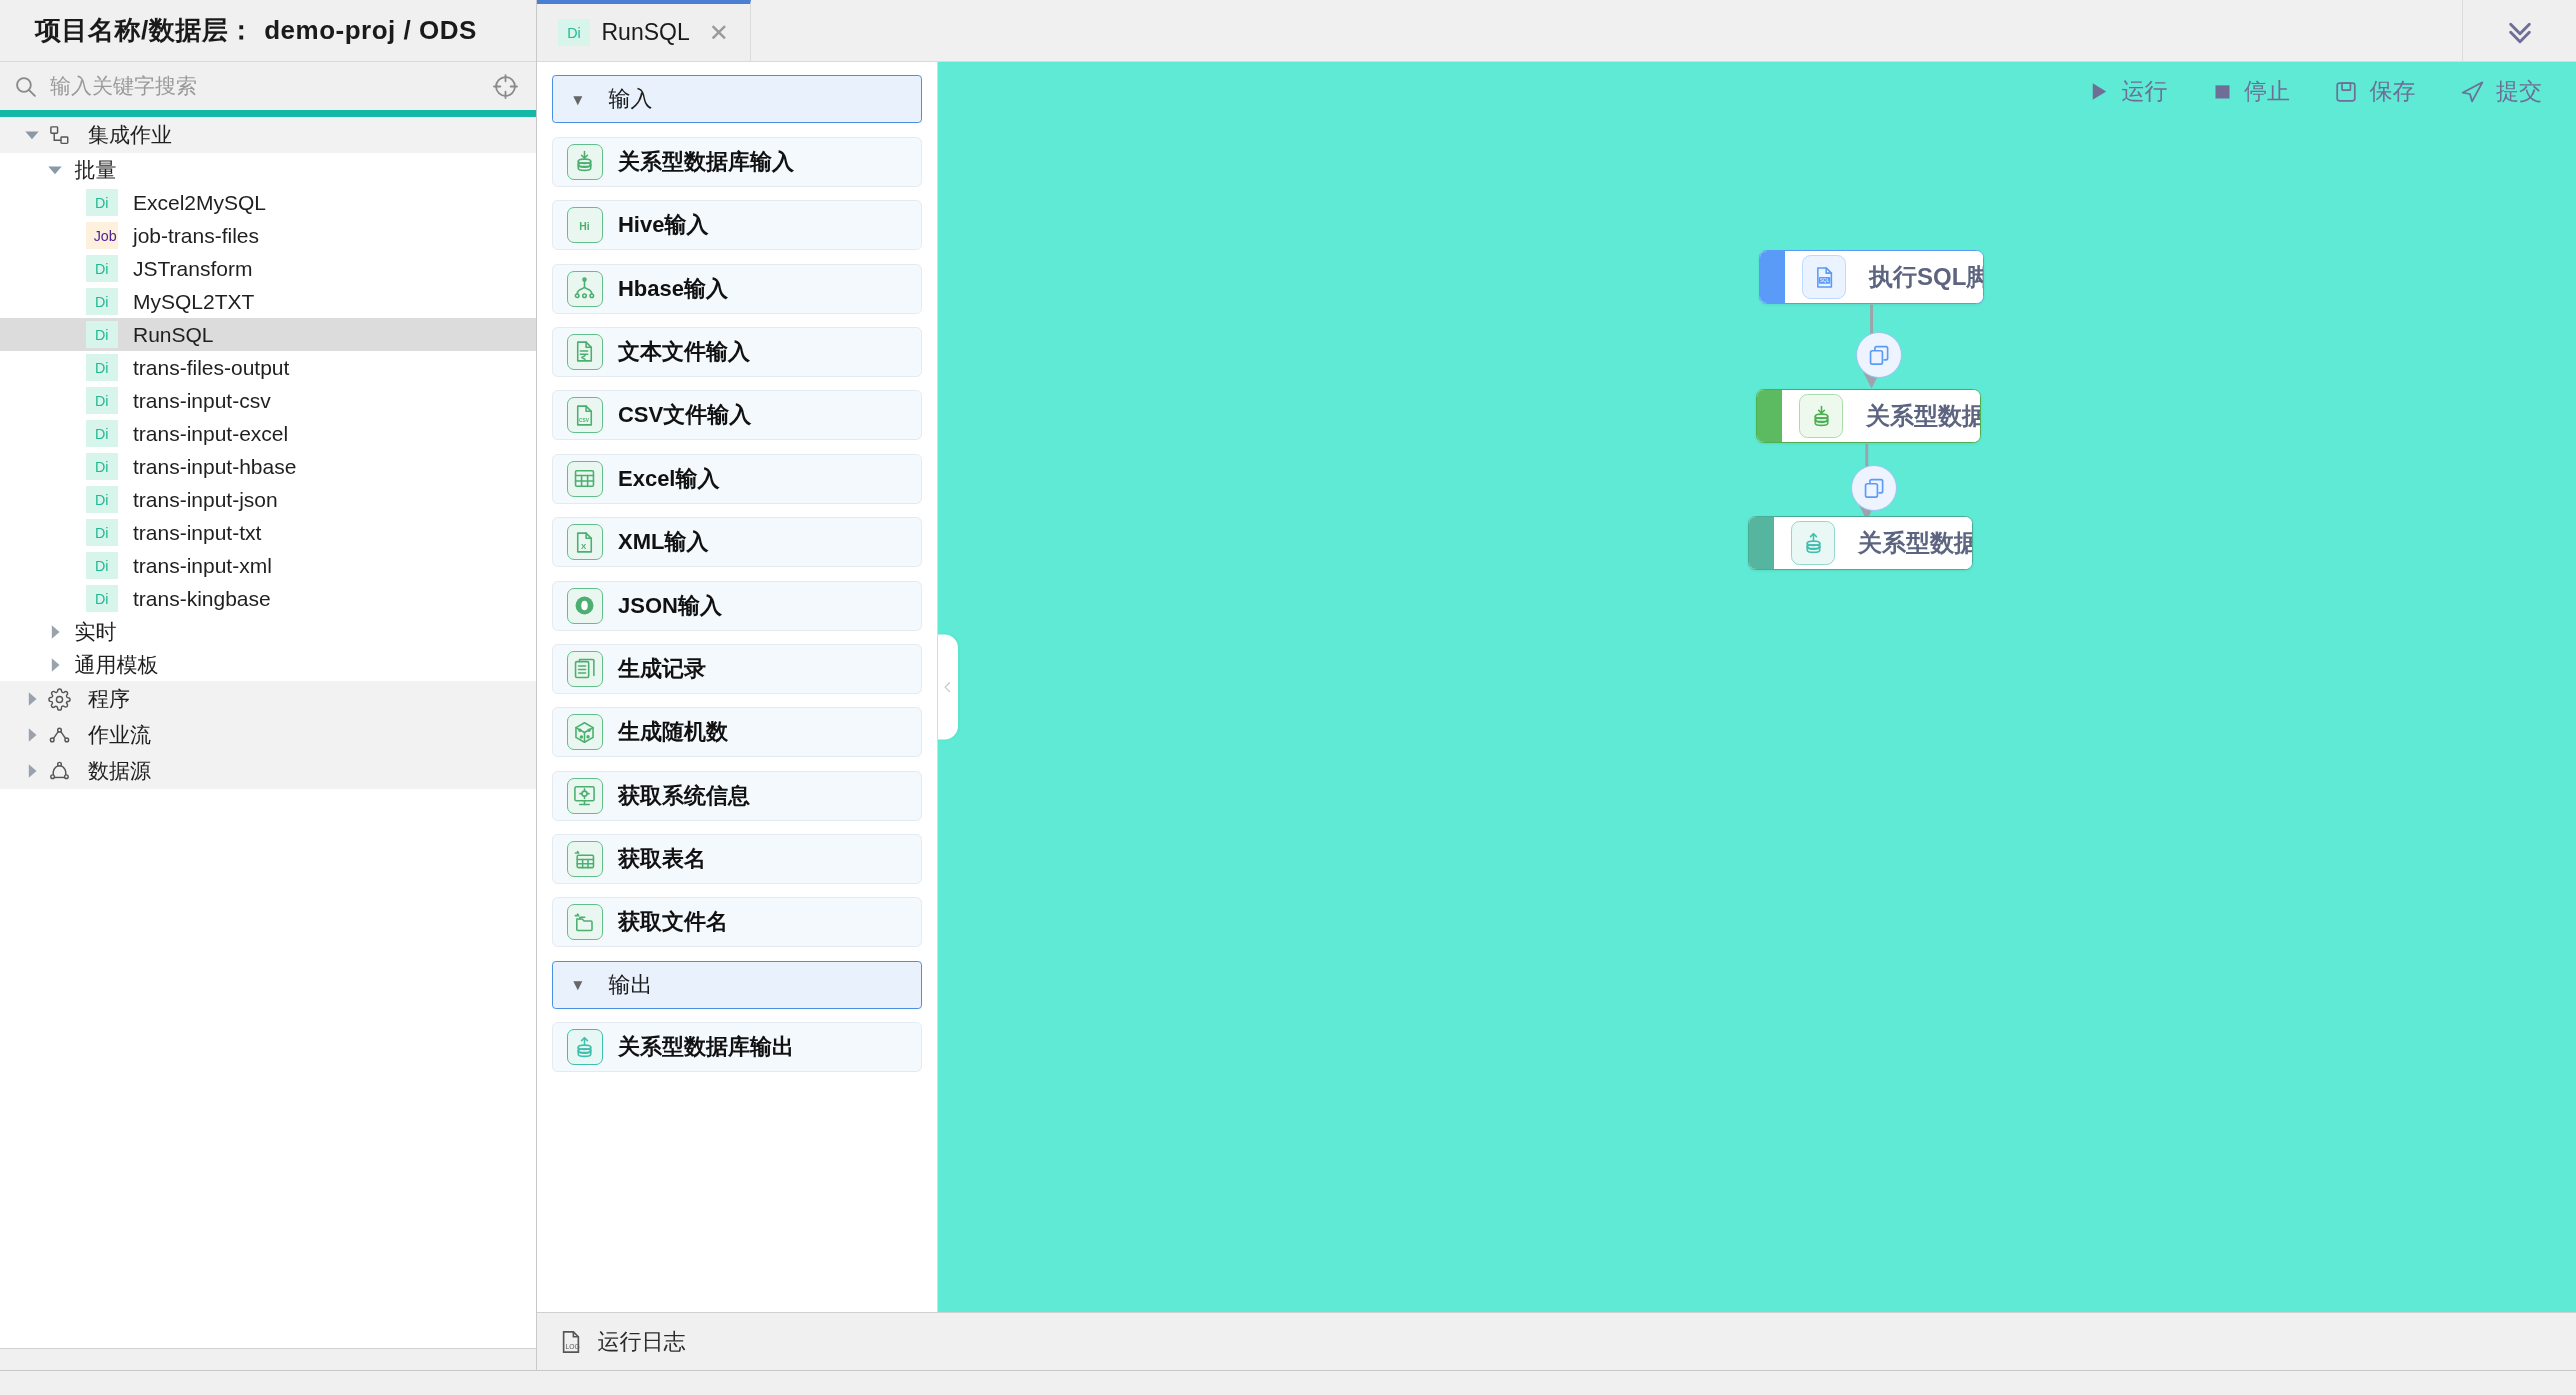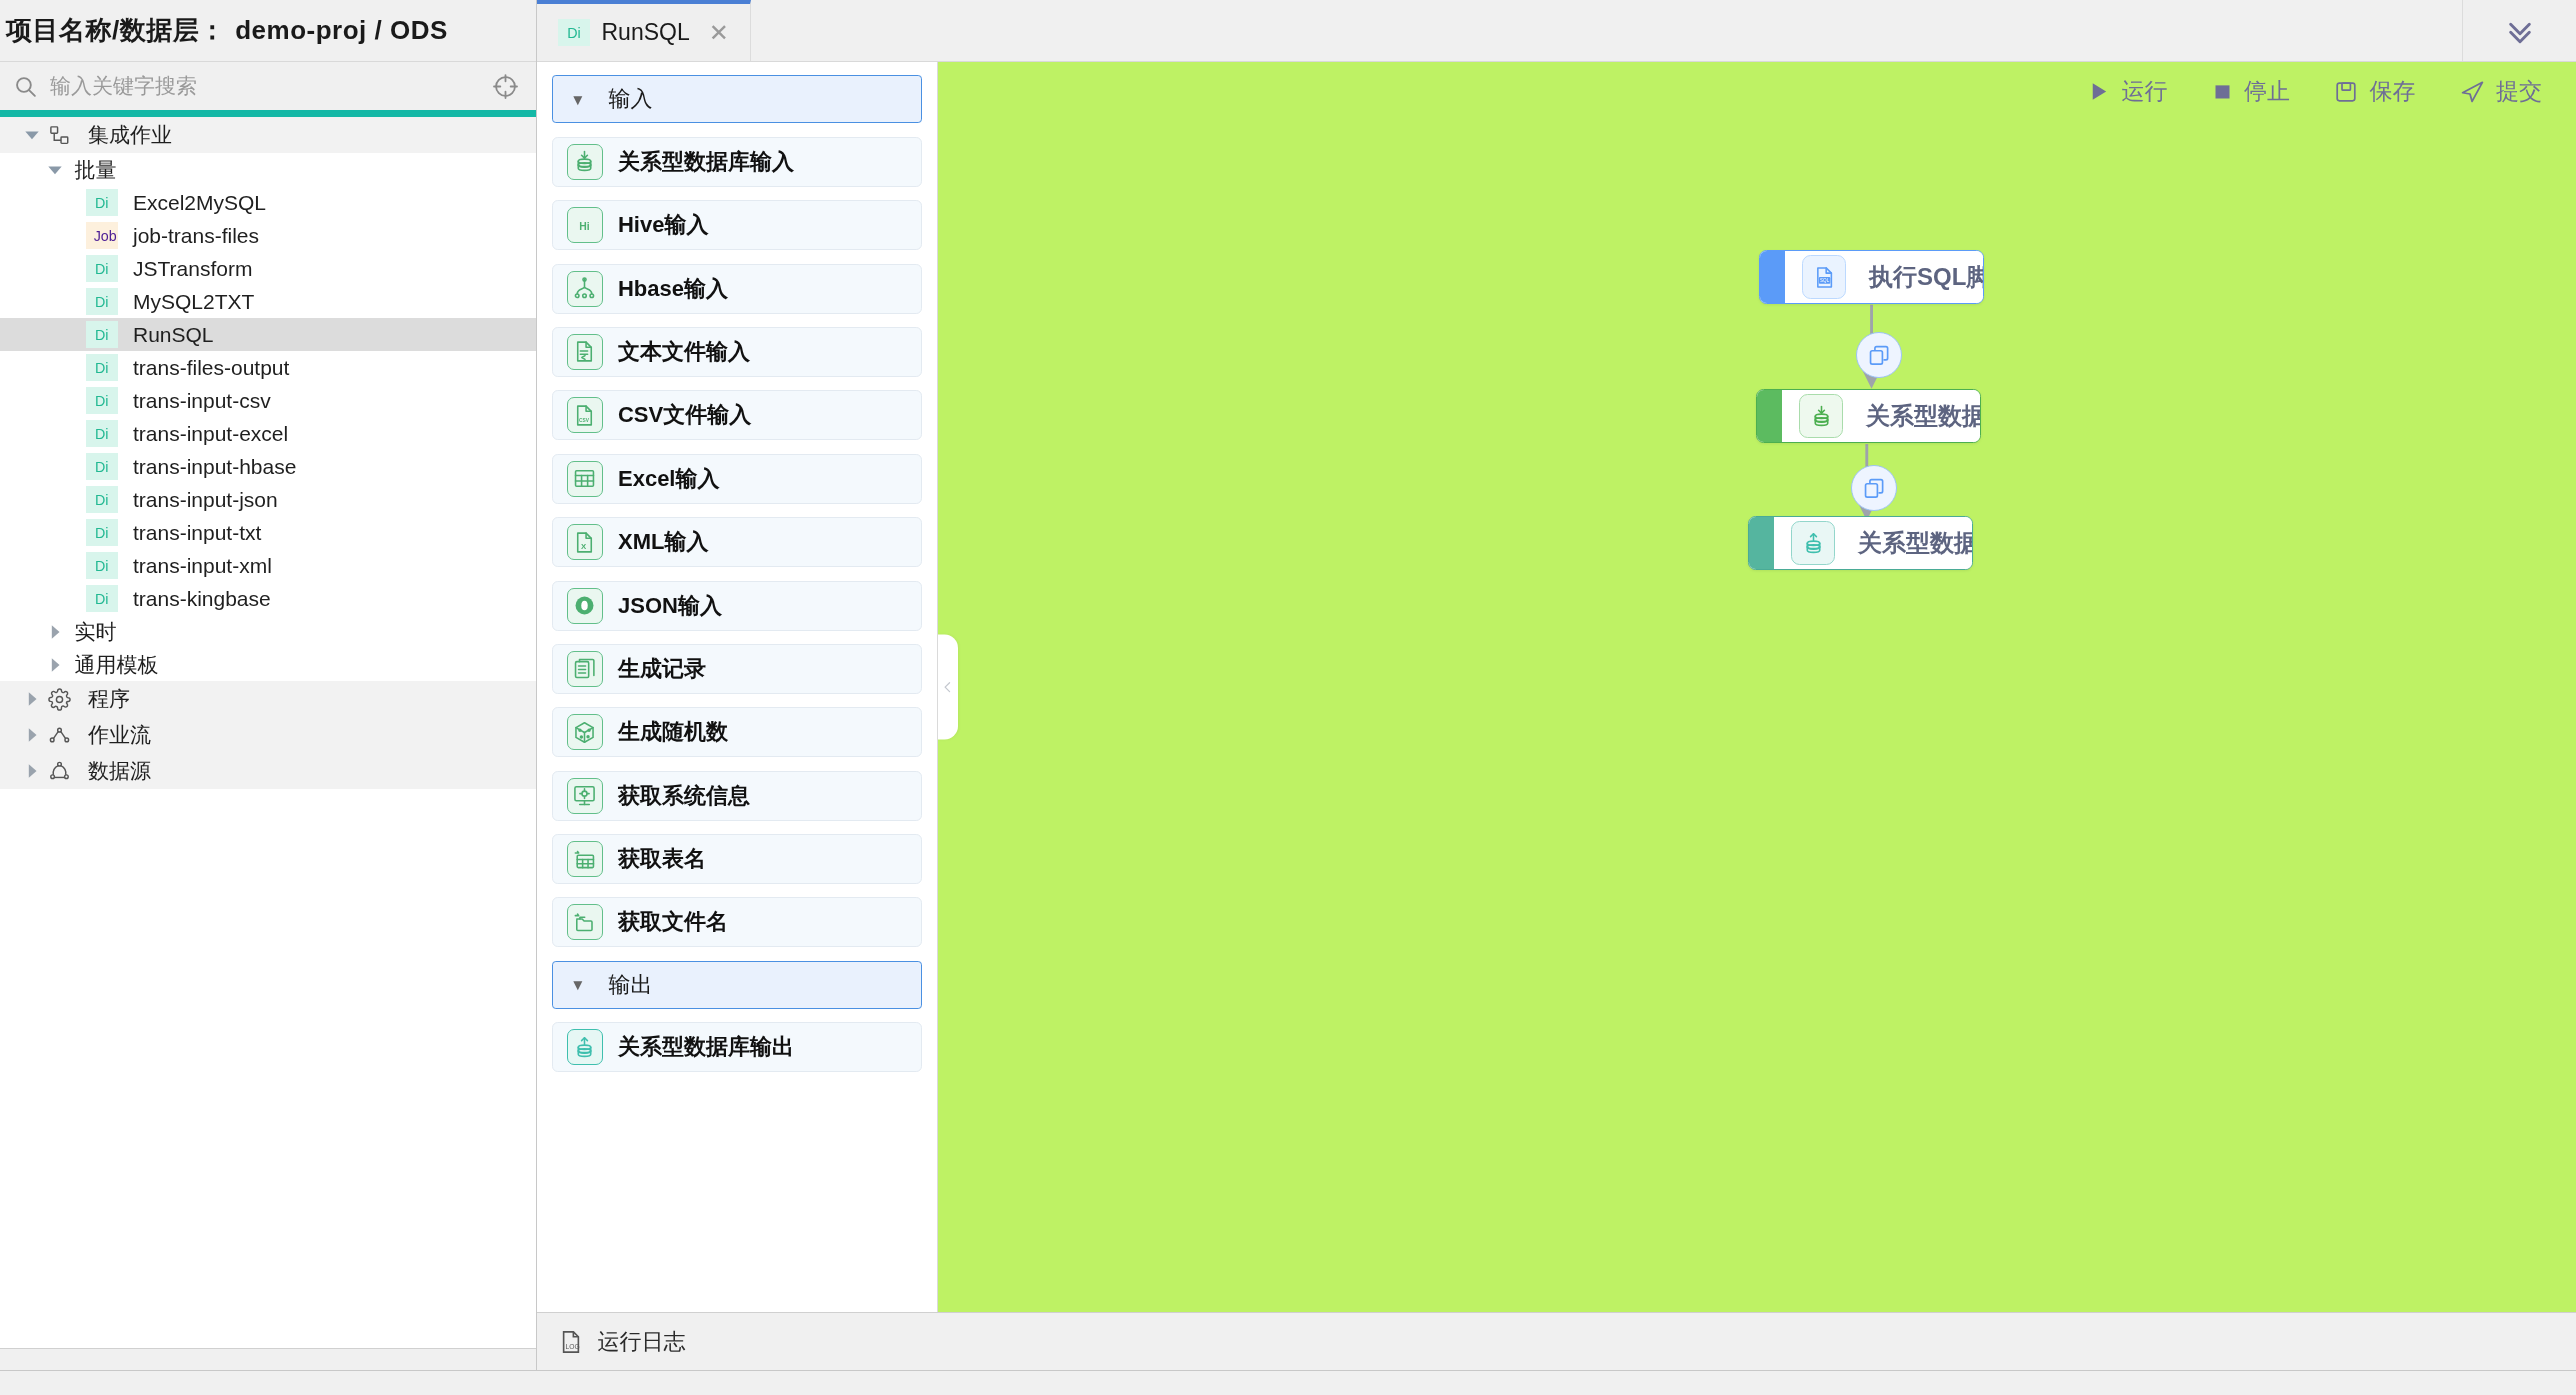--- a/index.html
+++ b/index.html
@@ -18,21 +18,21 @@
     background:#ffffff;
     border-right:1.9px solid #c8c8c8;
     display:flex; flex-direction:column;
     position:relative;
   }
   .sb-header {
     height:62px; min-height:62px;
     background:#f0f0f0;
     border-bottom:1px solid #d9d9d9;
     display:flex; align-items:center;
-    padding-left:6px;
+    padding-left:35px;
     font-size:26px; font-weight:bold; letter-spacing:0.5px;
     color:#1a1a1a;
   }
   .sb-header .proj { margin-left:9.5px; }
   .sb-search {
     height:55px; min-height:55px;
     background:#f0f0f0;
     border-bottom:7px solid #14b8a6;
     display:flex; align-items:center;
     padding:0 17px 0 13.4px;
@@ -151,21 +151,21 @@
     position:absolute; left:-1px; top:50%; transform:translateY(-50%);
     width:21px; height:105px;
     background:#ffffff;
     border-radius:0 13.4px 13.4px 0;
     display:flex; align-items:center; justify-content:center;
     box-shadow:1px 0 2.9px rgba(0,0,0,.05);
     z-index:5;
   }
 
   
-  .canvas-wrap { flex:1; position:relative; background:#bef264; overflow:hidden;padding-left:28px;}
+  .canvas-wrap { flex:1; position:relative; background:#5eead4; overflow:hidden;padding-left:28px;}
   .canvas-toolbar {
     position:absolute; top:0; right:0; height:59px;
     display:flex; align-items:center; gap:44px;
     padding-right:34px;
     z-index:4;
   }
   .tb-btn {
     display:flex; align-items:center; gap:11.5px;
     font-size:23px; color:#6e6e96; font-weight:400;
     cursor:pointer;

